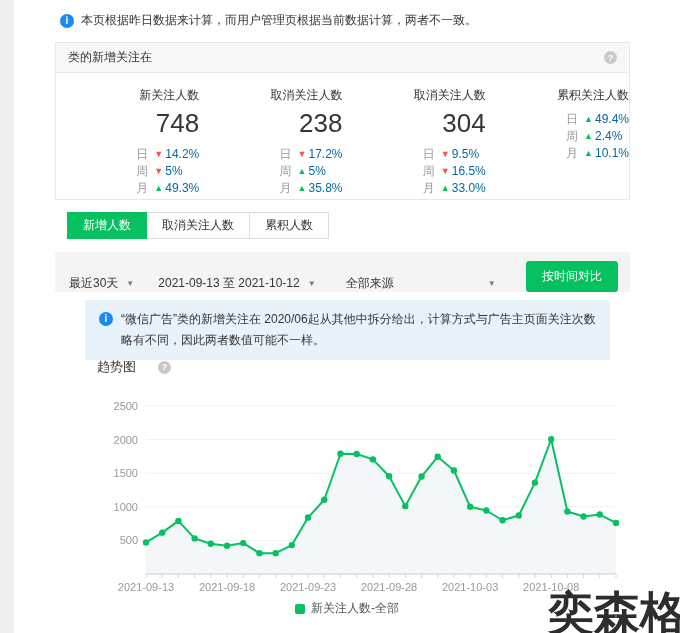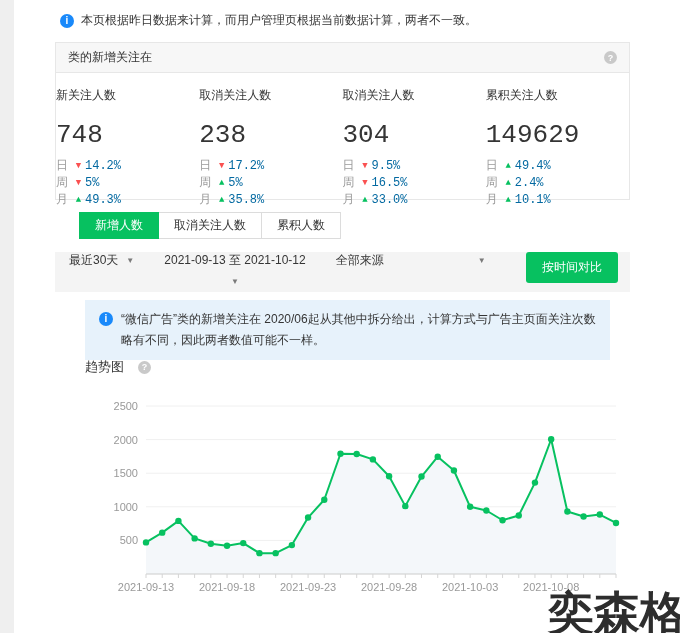--- a/index.html
+++ b/index.html
@@ -14,56 +14,56 @@
     font-size:10px; font-weight:bold; display:flex; align-items:center; justify-content:center; flex:0 0 14px; }
 
   
   .metrics-card { position:absolute; left:41px; top:42px; width:575px; height:158px;
     border:1px solid #e7e7e7; background:#fff; }
   .card-header { height:30px; background:#f7f7f7; border-bottom:1px solid #e7e7e7;
     display:flex; align-items:center; justify-content:space-between; padding:0 12px; font-size:12px; color:#353535; }
   .help-icon { width:13px; height:13px; border-radius:50%; background:#c9c9c9; color:#fff;
     font-size:9px; font-weight:bold; display:flex; align-items:center; justify-content:center; cursor:pointer; }
   .card-body { display:flex; padding-top:14px; }
-  .metric-col { flex:1; display:flex; flex-direction:column; align-items:flex-start;font-family:Liberation Mono, monospace; }
+  .metric-col { flex:1; display:flex; flex-direction:column; align-items:flex-end; }
   .metric-label { font-size:12px; color:#353535; }
-  .metric-value { font-size:26px; color:#353535; margin-top:16px; line-height:1.2; }
+  .metric-value { font-size:26px; color:#353535; margin-top:4px; line-height:1.2; }
   .metric-trends { margin-top:7px; }
   .trend-row { display:flex; align-items:center; font-size:12px; line-height:17px; }
   .trend-period { color:#9a9a9a; width:16px; }
   .trend-arrow { font-size:9px; width:13px; text-align:center; }
   .trend-arrow.up { color:#07c160; }
   .trend-arrow.down { color:#fa5151; }
   .trend-value { color:#0369a1; }
 
   
   .tabs { position:absolute; left:53px; top:212px; display:flex; }
   .tab { height:27px; padding:0 15px; font-size:12px; background:#fff; border:1px solid #dcdcdc;
     color:#353535; display:flex; align-items:center; cursor:pointer; margin-left:-1px; }
-  .tab:first-child { margin-left:12px;font-family:Liberation Mono, monospace; }
+  .tab:first-child { margin-left:0;font-family:Liberation Mono, monospace; }
   .tab.active { background:#07c160; border-color:#07c160; color:#fff; z-index:1; }
 
   
   .filter-bar { position:absolute; left:41px; top:252px; width:575px; height:40px; background:#f4f4f4;
-    display:flex; align-items:flex-start; padding:0 12px; font-size:12px; }
+    display:flex; align-items:flex-end; padding:0 12px; font-size:12px; }
   .dropdown { display:flex; align-items:center; gap:8px; cursor:pointer; color:#353535; }
   .dropdown .caret { font-size:8px; color:#7a7a7a; }
   .dd-range { margin-left:2px; }
-  .dd-date { margin-left:30px;flex-direction:column; }
+  .dd-date { margin-left:24px; }
   .dd-source { margin-left:30px; width:150px; justify-content:space-between; }
   .compare-btn { margin-left:auto; background:#07c160; color:#fff; border:none; border-radius:3px;
     font-size:12px; padding:7px 16px; cursor:pointer; font-family:Liberation Mono, monospace; }
 
   
   .banner { position:absolute; left:71px; top:300px; width:525px; background:#e7f2fb;
     display:flex; gap:8px; padding:9px 12px 9px 14px; font-size:12px; line-height:1.75; color:#353535; }
   .banner .info-icon { margin-top:3px; }
 
   
-  .trend-header { position:absolute; left:71px; top:358px; display:flex; align-items:center; gap:14px;
+  .trend-header { position:absolute; left:83px; top:358px; display:flex; align-items:center; gap:22px;
     font-size:13px; color:#353535;text-align:center; }
   .chart-wrap { position:absolute; left:86px; top:384px; width:530px; height:224px; }
   .legend { position:absolute; left:0; top:600px; width:666px; display:flex; justify-content:center;
     align-items:center; gap:6px; font-size:12px; color:#555; }
   .legend-swatch { width:10px; height:10px; border-radius:2px; background:#07c160; }
 
   
   .watermark { position:absolute; right:-6px; bottom:-12px; font-size:46px; font-weight:900;
     color:#2d2d2d; white-space:nowrap; letter-spacing:0px; z-index:5;
     font-family:"DejaVu Sans","Liberation Sans",sans-serif; }
@@ -144,21 +144,20 @@
             </div>
             <div class="trend-row">
               <span class="trend-period">月</span>
               <span class="trend-arrow up">▲</span>
               <span class="trend-value">33.0%</span>
             </div>
           </div>
         </div>
         <div class="metric-col">
           <div class="metric-label">累积关注人数</div>
-          <div class="metric-value">149629</div>
           <div class="metric-trends">
             <div class="trend-row">
               <span class="trend-period">日</span>
               <span class="trend-arrow up">▲</span>
               <span class="trend-value">49.4%</span>
             </div>
             <div class="trend-row">
               <span class="trend-period">周</span>
               <span class="trend-arrow up">▲</span>
               <span class="trend-value">2.4%</span>
@@ -280,16 +279,20 @@
         <circle cx="402.55172413793105" cy="136.24" r="3.2" fill="#07c160"></circle>
         <circle cx="418.7586206896552" cy="131.536" r="3.2" fill="#07c160"></circle>
         <circle cx="434.9655172413793" cy="98.60799999999999" r="3.2" fill="#07c160"></circle>
         <circle cx="451.17241379310343" cy="55.26399999999998" r="3.2" fill="#07c160"></circle>
         <circle cx="467.37931034482756" cy="127.50399999999999" r="3.2" fill="#07c160"></circle>
         <circle cx="483.58620689655174" cy="132.54399999999998" r="3.2" fill="#07c160"></circle>
         <circle cx="499.7931034482759" cy="130.52800000000002" r="3.2" fill="#07c160"></circle>
         <circle cx="516" cy="138.928" r="3.2" fill="#07c160"></circle>
       </svg></div>
 
+  <div class="legend">
+    <span class="legend-swatch"></span>
+    <span>新关注人数-全部</span>
+  </div>
 
 </div>
 
 <div class="watermark">奕森格</div>
 
 </body></html>

